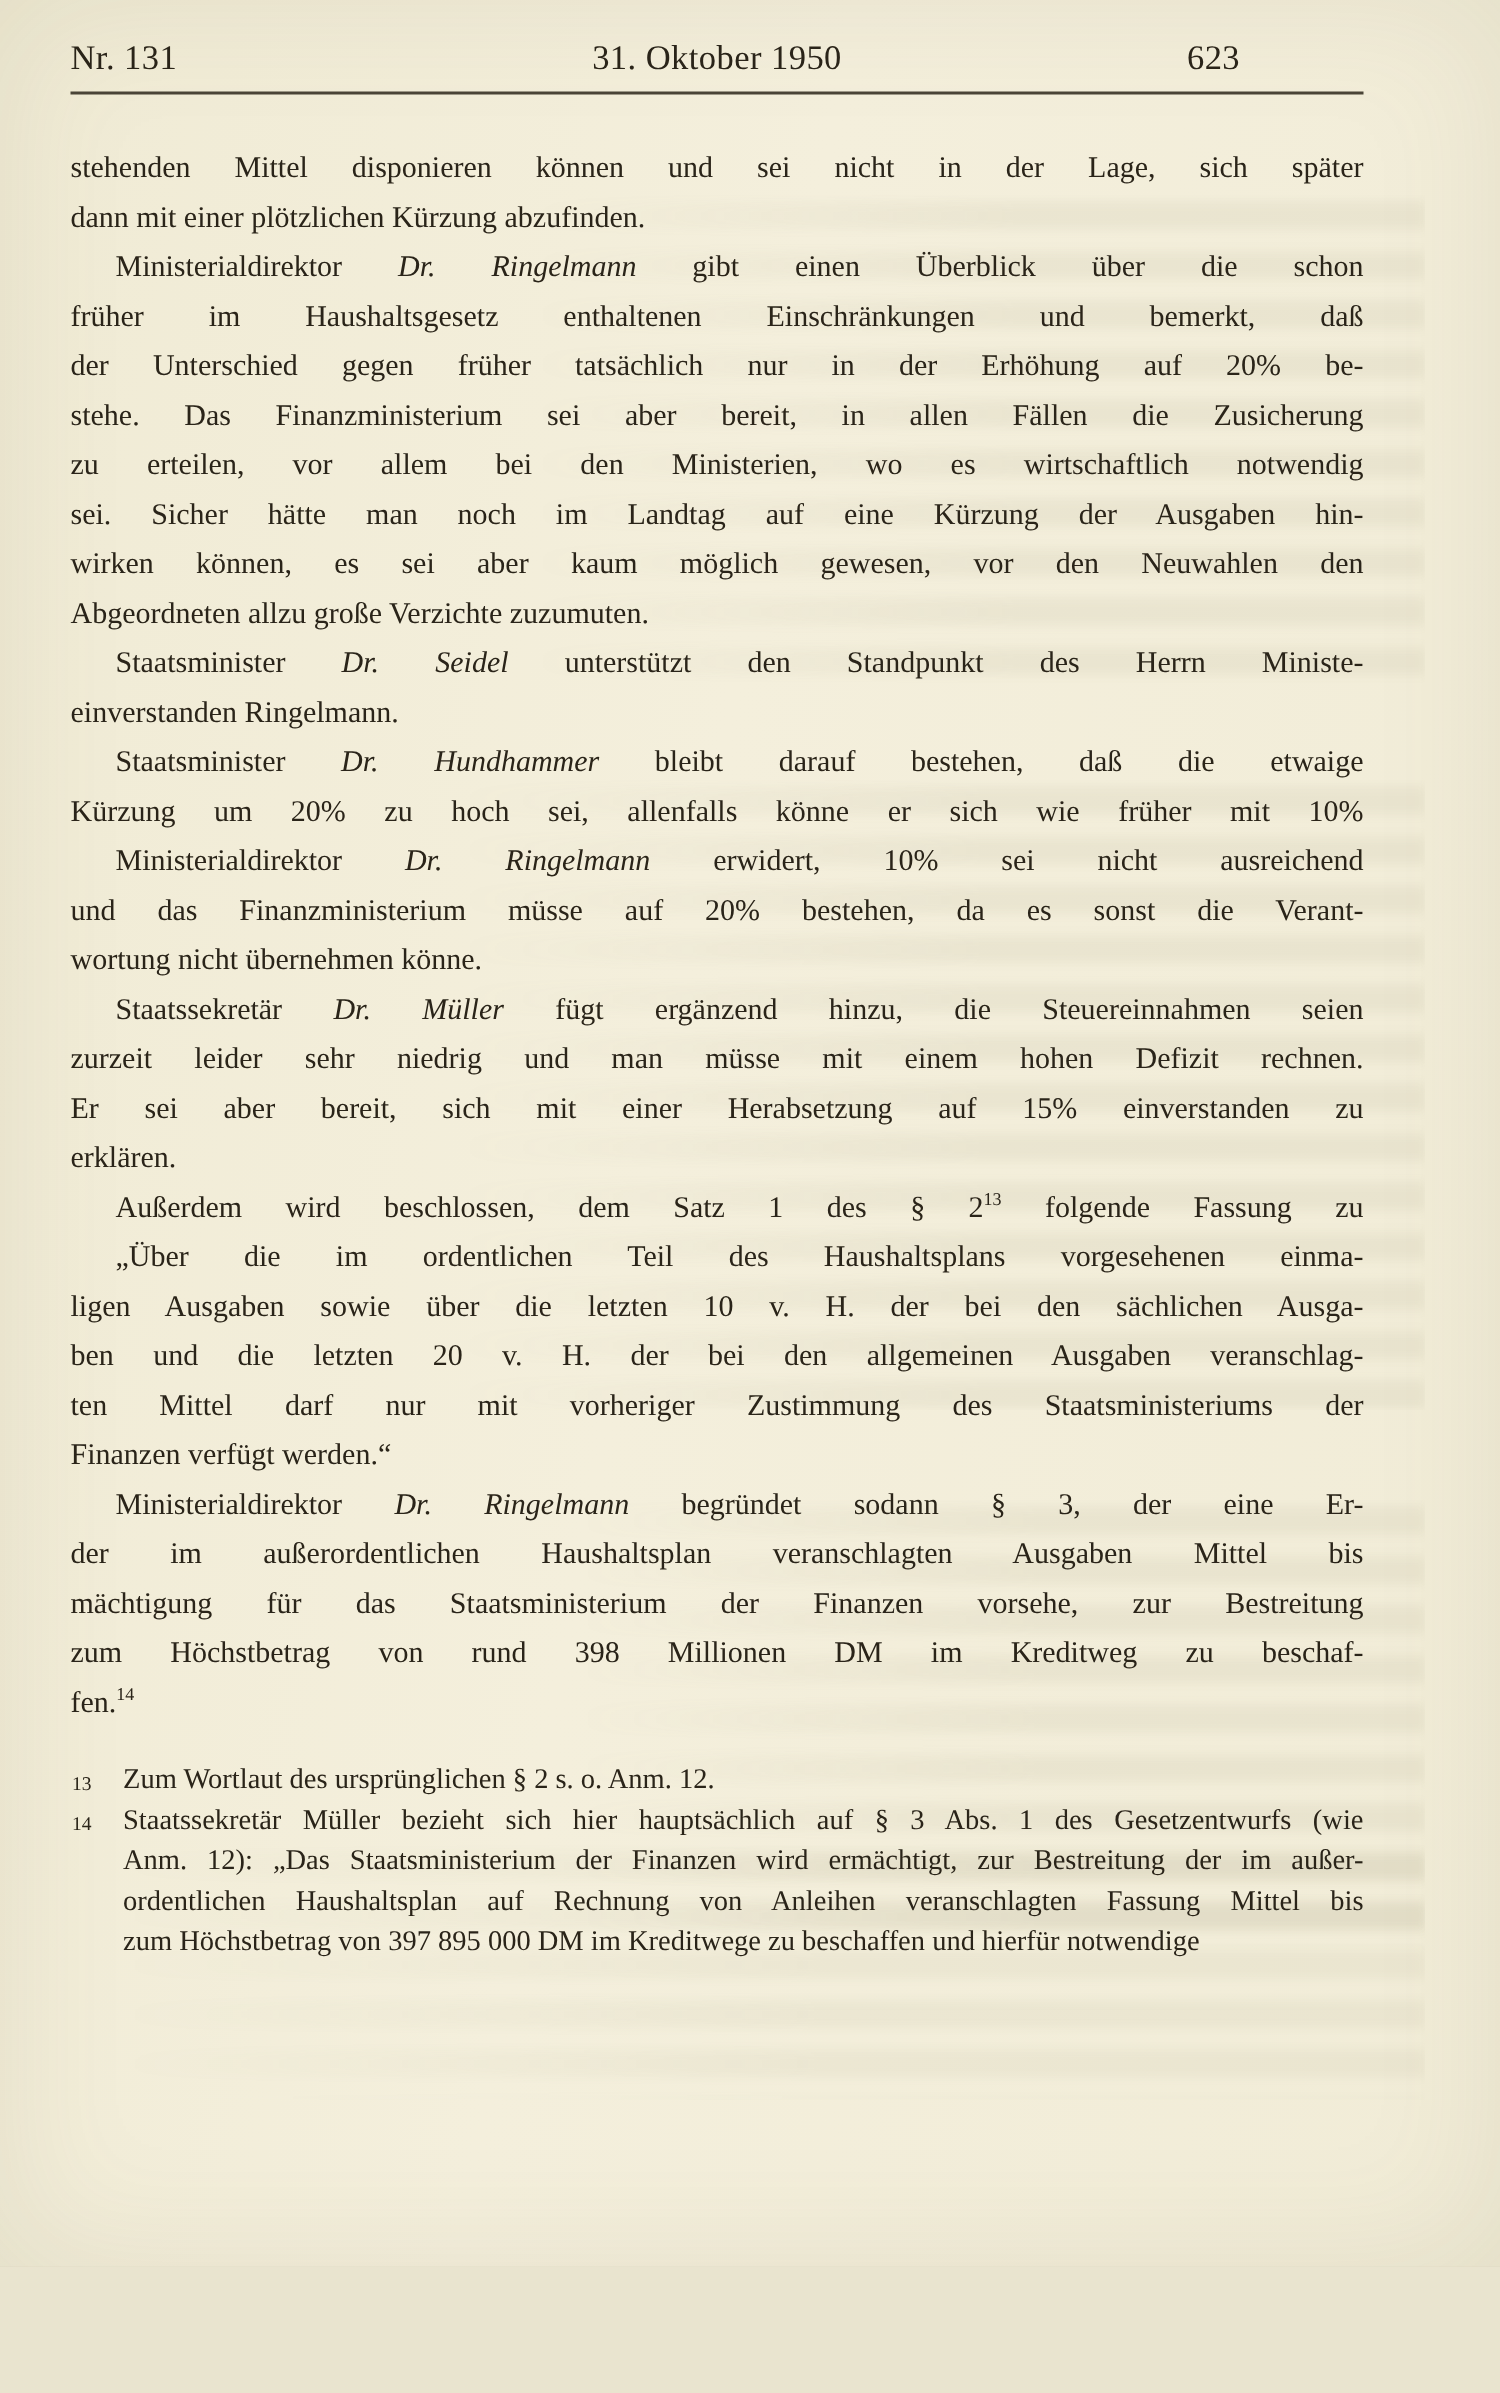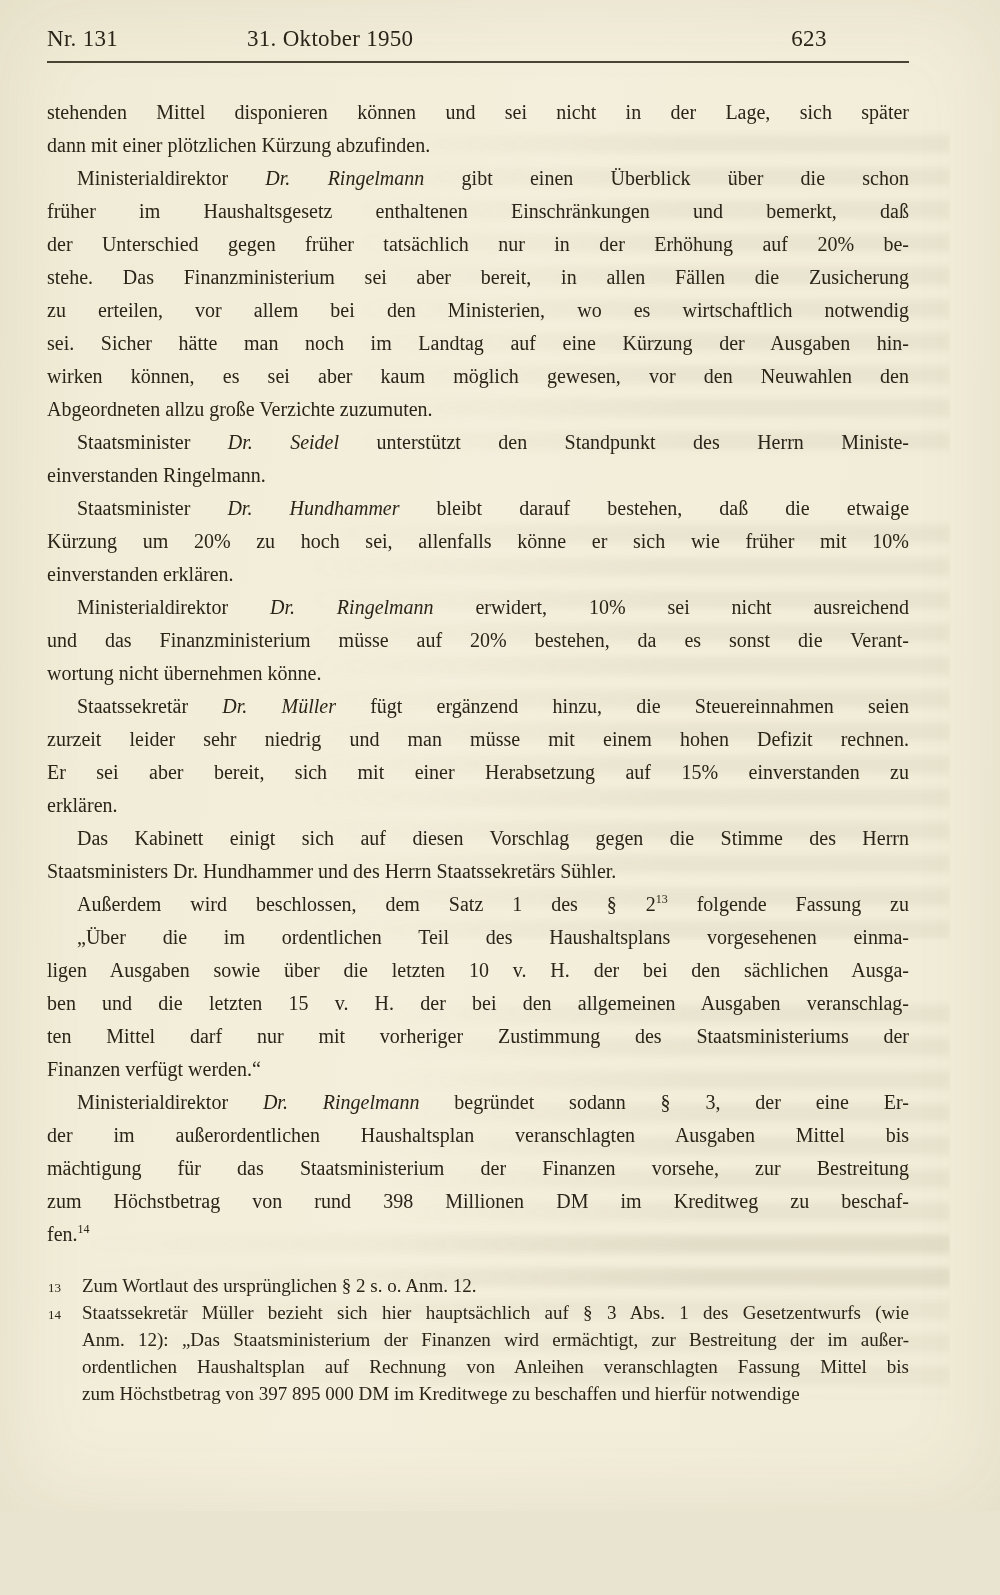--- a/index.html
+++ b/index.html
@@ -43,21 +43,21 @@
     left: 47px; top: 26px;
     width: 862px;
   }
   .page-header {
     display: flex;
     align-items: baseline;
     font-size: 23px;
     letter-spacing: 0.3px;
   }
   .page-header .doc-number { width: 200px; }
-  .page-header .header-date { flex: 1; }
+  .page-header .header-date { flex: 1; text-align: center; }
   .page-header .page-number { width: 200px; text-align: center; }
   .header-rule {
     margin-top: 9px;
     height: 2px;
     background: #4a4437;
   }
 
   .body-text {
     margin-top: 33px;
     font-size: 20px;
@@ -122,44 +122,39 @@
           <div class="line"><span>wirken können, es sei aber kaum möglich gewesen, vor den Neuwahlen den</span></div>
           <div class="line last"><span>Abgeordneten allzu große Verzichte zuzumuten.</span></div>
         </div>
         <div class="para">
           <div class="line first"><span>Staatsminister </span><i>Dr. Seidel</i><span> unterstützt den Standpunkt des Herrn Ministe-</span></div>
           <div class="line last"><span>einverstanden Ringelmann.</span></div>
         </div>
         <div class="para">
           <div class="line first"><span>Staatsminister </span><i>Dr. Hundhammer</i><span> bleibt darauf bestehen, daß die etwaige</span></div>
           <div class="line"><span>Kürzung um 20% zu hoch sei, allenfalls könne er sich wie früher mit 10%</span></div>
-          <div class="line last"><span>einverstanden erklären.</span></div>
         </div>
         <div class="para">
           <div class="line first"><span>Ministerialdirektor </span><i>Dr. Ringelmann</i><span> erwidert, 10% sei nicht ausreichend</span></div>
           <div class="line"><span>und das Finanzministerium müsse auf 20% bestehen, da es sonst die Verant-</span></div>
           <div class="line last"><span>wortung nicht übernehmen könne.</span></div>
         </div>
         <div class="para">
           <div class="line first"><span>Staatssekretär </span><i>Dr. Müller</i><span> fügt ergänzend hinzu, die Steuereinnahmen seien</span></div>
           <div class="line"><span>zurzeit leider sehr niedrig und man müsse mit einem hohen Defizit rechnen.</span></div>
           <div class="line"><span>Er sei aber bereit, sich mit einer Herabsetzung auf 15% einverstanden zu</span></div>
           <div class="line last"><span>erklären.</span></div>
         </div>
         <div class="para">
-          <div class="line first"><span>Das Kabinett einigt sich auf diesen Vorschlag gegen die Stimme des Herrn</span></div>
-          <div class="line last"><span>Staatsministers Dr. Hundhammer und des Herrn Staatssekretärs Sühler.</span></div>
-        </div>
-        <div class="para">
           <div class="line first"><span>Außerdem wird beschlossen, dem Satz 1 des § 2</span><sup>13</sup><span> folgende Fassung zu</span></div>
         </div>
         <div class="para">
           <div class="line first"><span>„Über die im ordentlichen Teil des Haushaltsplans vorgesehenen einma-</span></div>
           <div class="line"><span>ligen Ausgaben sowie über die letzten 10 v. H. der bei den sächlichen Ausga-</span></div>
-          <div class="line"><span>ben und die letzten 15 v. H. der bei den allgemeinen Ausgaben veranschlag-</span></div>
+          <div class="line"><span>ben und die letzten 20 v. H. der bei den allgemeinen Ausgaben veranschlag-</span></div>
           <div class="line"><span>ten Mittel darf nur mit vorheriger Zustimmung des Staatsministeriums der</span></div>
           <div class="line last"><span>Finanzen verfügt werden.“</span></div>
         </div>
         <div class="para">
           <div class="line first"><span>Ministerialdirektor </span><i>Dr. Ringelmann</i><span> begründet sodann § 3, der eine Er-</span></div>
           <div class="line"><span>der im außerordentlichen Haushaltsplan veranschlagten Ausgaben Mittel bis</span></div>
           <div class="line"><span>mächtigung für das Staatsministerium der Finanzen vorsehe, zur Bestreitung</span></div>
           <div class="line"><span>zum Höchstbetrag von rund 398 Millionen DM im Kreditweg zu beschaf-</span></div>
           <div class="line last"><span>fen.</span><sup>14</sup></div>
         </div>

